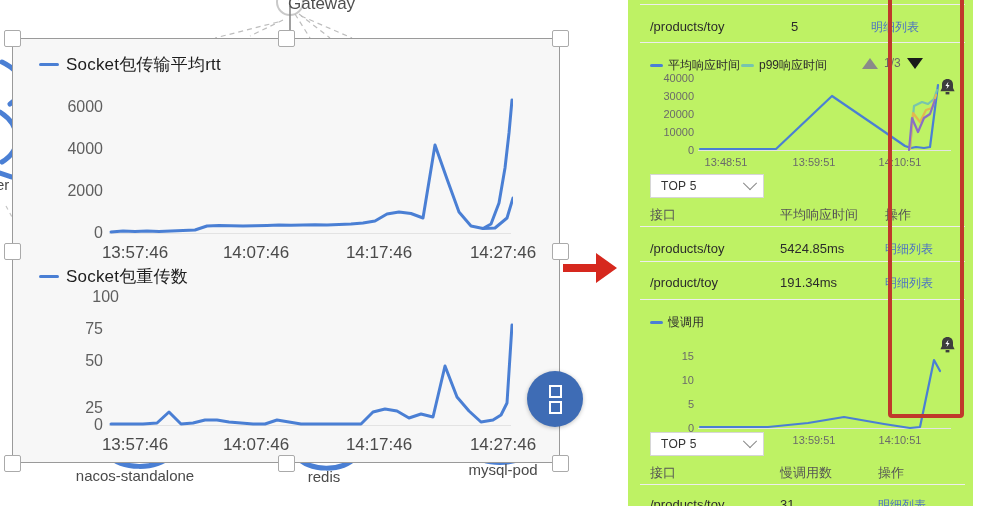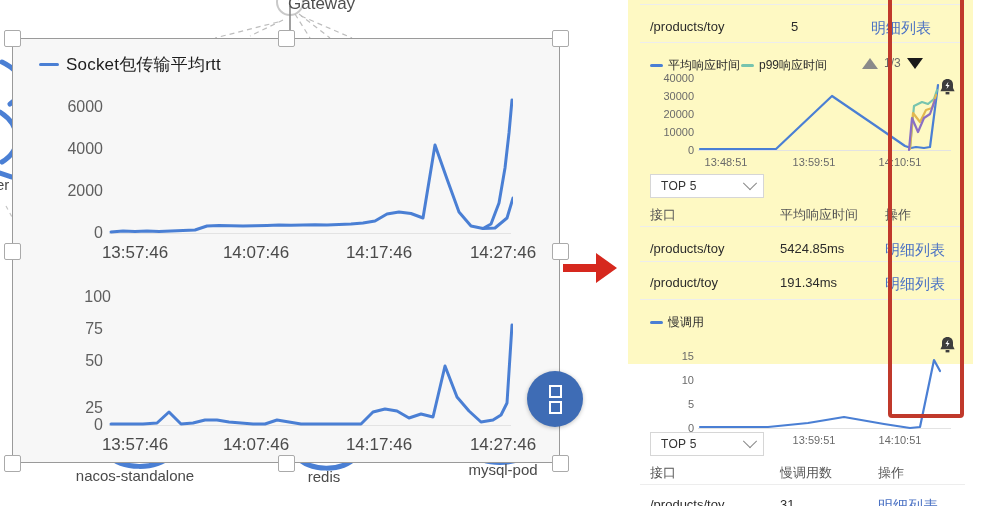--- a/index.html
+++ b/index.html
@@ -68,27 +68,27 @@
 
   
   .arrow{position:absolute;left:563px;top:248px;}
 
   
   .right-panel{
     position:absolute;left:620px;top:0;width:376px;height:506px;
     background:#ffffff;overflow:hidden;
   }
   .panel-inner{
-    position:absolute;left:8px;top:0;width:345px;height:364px;
-    background:#fef9c3;
+    position:absolute;left:8px;top:0;width:345px;height:506px;
+    background:#bef264;
   }
   .row-sep{position:absolute;left:12px;right:8px;height:1px;background:#ededed;}
   .tbl-cell{position:absolute;font-size:13px;color:#2b2b2b;white-space:nowrap;}
   .tbl-head{position:absolute;font-size:13px;color:#555;white-space:nowrap;}
-  .link-cell{position:absolute;font-size:15px;color:#4b72c4;white-space:nowrap;cursor:pointer;}
+  .link-cell{position:absolute;font-size:12px;color:#4b72c4;white-space:nowrap;cursor:pointer;}
   .mini-legend{position:absolute;display:flex;align-items:center;gap:5px;}
   .mini-dash{display:inline-block;width:13px;height:2.5px;border-radius:2px;}
   .mini-text{font-size:12px;color:#2b2b2b;white-space:nowrap;}
   .mini-ytick{
     position:absolute;right:0;transform:translateY(-50%);
     font-size:11px;color:#6a6a6a;text-align:right;white-space:nowrap;
   }
   .mini-xtick{
     position:absolute;transform:translateX(-50%);
     font-size:11px;color:#6a6a6a;white-space:nowrap;
@@ -177,23 +177,27 @@
           </svg>
 
           <div class="xtick" style="left:122px;top:150px;">13:57:46</div>
           <div class="xtick" style="left:243px;top:150px;">14:07:46</div>
           <div class="xtick" style="left:366px;top:150px;">14:17:46</div>
           <div class="xtick" style="left:490px;top:150px;">14:27:46</div>
         </div>
       </div>
 
       <div class="chart-card" style="top:226px;height:190px;">
+        <div class="chart-legend" style="position:absolute;left:0;top:0;">
+          <span class="legend-dash"></span>
+          <span class="legend-text">Socket包重传数</span>
+        </div>
 
         <div class="plot-wrap" style="position:absolute;left:0;top:22px;width:100%;height:168px;">
-          <div class="ytick" style="top:10px;width:90px;left:8px;">100</div>
+          <div class="ytick" style="top:10px;width:90px;left:16px;">100</div>
           <div class="ytick" style="top:42px;width:90px;left:0;">75</div>
           <div class="ytick" style="top:74px;width:90px;left:0;">50</div>
           <div class="ytick" style="top:121px;width:90px;left:0;">25</div>
           <div class="ytick" style="top:138px;width:90px;left:0;">0</div>
 
           <div class="axis-line" style="left:96px;right:48px;top:138px;"></div>
 
           <svg style="position:absolute;left:96px;top:0;" width="404" height="160">
             <polyline fill="none" stroke="#4a7fd4" stroke-width="3" stroke-linejoin="round" stroke-linecap="round" points="2,137 18,137 34,137 48,136 60,125 72,137 84,136 96,133 108,133 120,135 132,136 144,137 156,137 168,133 180,135 192,137 204,137 216,137 228,137 240,137 252,137 264,125 276,122 288,124 300,131 312,127 324,130 336,79 348,110 360,124 372,135 384,133 392,128 398,116 403,38"></polyline>
           </svg>

